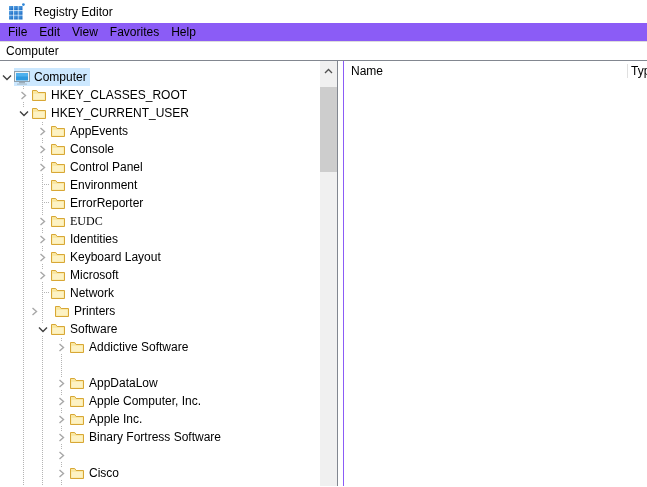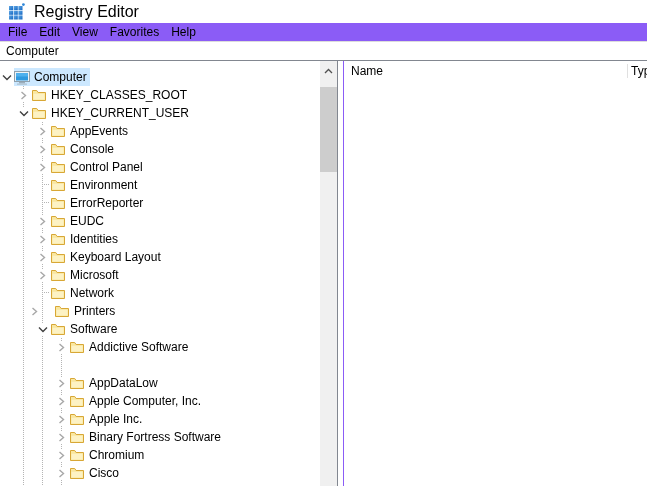--- a/index.html
+++ b/index.html
@@ -2,21 +2,21 @@
 <html><head>
 <meta charset="utf-8">
 <style>
   html,body{margin:0;padding:0}
   body{
     width:647px;height:487px;overflow:hidden;background:#fff;color:#000;
     font-family:"Liberation Sans",sans-serif;font-size:12px;position:relative;
   }
   .titlebar{height:23px;display:flex;align-items:center;padding-left:8px;background:#fff}
   .appicon{width:17px;height:17px;margin-right:9px;flex:none}
-  .title{font-size:16px;white-space:nowrap}
+  .title{font-size:12px;white-space:nowrap}
   .menubar{height:18px;display:flex;align-items:center;border-bottom:1px solid #dcdcdc;padding-left:2px;background:#8b5cf6}
   .mi{padding:1px 6px 2px;white-space:nowrap;cursor:default}
   .addressbar{height:18px;display:flex;align-items:center;background:#fff}
   .addrinput{border:0;outline:0;width:100%;height:16px;padding:0 0 0 6px;margin:0;
     font-family:"Liberation Sans",sans-serif;font-size:12px;background:transparent;color:#000}
   .main{display:flex;border-top:1px solid #828790;height:426px;box-sizing:border-box}
   .treepane{width:338px;flex:none;border-right:1px solid #828790;position:relative;box-sizing:border-box;background:#fff}
   .tree{position:absolute;left:0;top:0;width:320px;height:425px;overflow:hidden}
   .trow{position:absolute;left:0;width:100%;height:18px;display:flex;align-items:center;box-sizing:border-box;z-index:1}
   .chev{flex:none;width:13px;height:12px;display:flex;align-items:center;justify-content:center;margin-right:1px}
@@ -184,21 +184,21 @@
           <div class="trow" style="top: 133px; padding-left: 36px;">
             <span class="chev leaf"></span>
             <span class="grp">
               <span class="ticon"><svg width="16" height="16" viewBox="0 0 16 16">
                   <path d="M1.5 3.5h4.2l1.4 2h7.4v8H1.5z" fill="#f9e7a0" stroke="#d8a735"></path>
                   <path d="M2.5 6.8h11v5.7h-11z" fill="#fdf2c4"></path>
                 </svg></span>
               <span class="tlabel">ErrorReporter</span>
             </span>
           </div>
-          <div class="trow" style="top: 151px; padding-left: 36px;">
+          <div class="trow" style="top: 151px; padding-left: 36px; font-family: Liberation Serif, serif;">
             <span class="chev collapsed">
               <svg width="9" height="9" viewBox="0 0 9 9">
                 <path d="M2.5 1l4 3.5-4 3.5" fill="none" stroke="#a8a8a8" stroke-width="1.4"></path>
               </svg>
             </span>
             <span class="grp">
               <span class="ticon"><svg width="16" height="16" viewBox="0 0 16 16">
                   <path d="M1.5 3.5h4.2l1.4 2h7.4v8H1.5z" fill="#f9e7a0" stroke="#d8a735"></path>
                   <path d="M2.5 6.8h11v5.7h-11z" fill="#fdf2c4"></path>
                 </svg></span>
@@ -355,27 +355,20 @@
                   <path d="M2.5 6.8h11v5.7h-11z" fill="#fdf2c4"></path>
                 </svg></span>
               <span class="tlabel">Binary Fortress Software</span>
             </span>
           </div>
           <div class="trow" style="top: 385px; padding-left: 55px;">
             <span class="chev collapsed">
               <svg width="9" height="9" viewBox="0 0 9 9">
                 <path d="M2.5 1l4 3.5-4 3.5" fill="none" stroke="#a8a8a8" stroke-width="1.4"></path>
               </svg>
-            </span>
-            <span class="grp">
-              <span class="ticon"><svg width="16" height="16" viewBox="0 0 16 16">
-                  <path d="M1.5 3.5h4.2l1.4 2h7.4v8H1.5z" fill="#f9e7a0" stroke="#d8a735"></path>
-                  <path d="M2.5 6.8h11v5.7h-11z" fill="#fdf2c4"></path>
-                </svg></span>
-              <span class="tlabel">Chromium</span>
             </span>
           </div>
           <div class="trow" style="top: 403px; padding-left: 55px;">
             <span class="chev collapsed">
               <svg width="9" height="9" viewBox="0 0 9 9">
                 <path d="M2.5 1l4 3.5-4 3.5" fill="none" stroke="#a8a8a8" stroke-width="1.4"></path>
               </svg>
             </span>
             <span class="grp">
               <span class="ticon"><svg width="16" height="16" viewBox="0 0 16 16">

